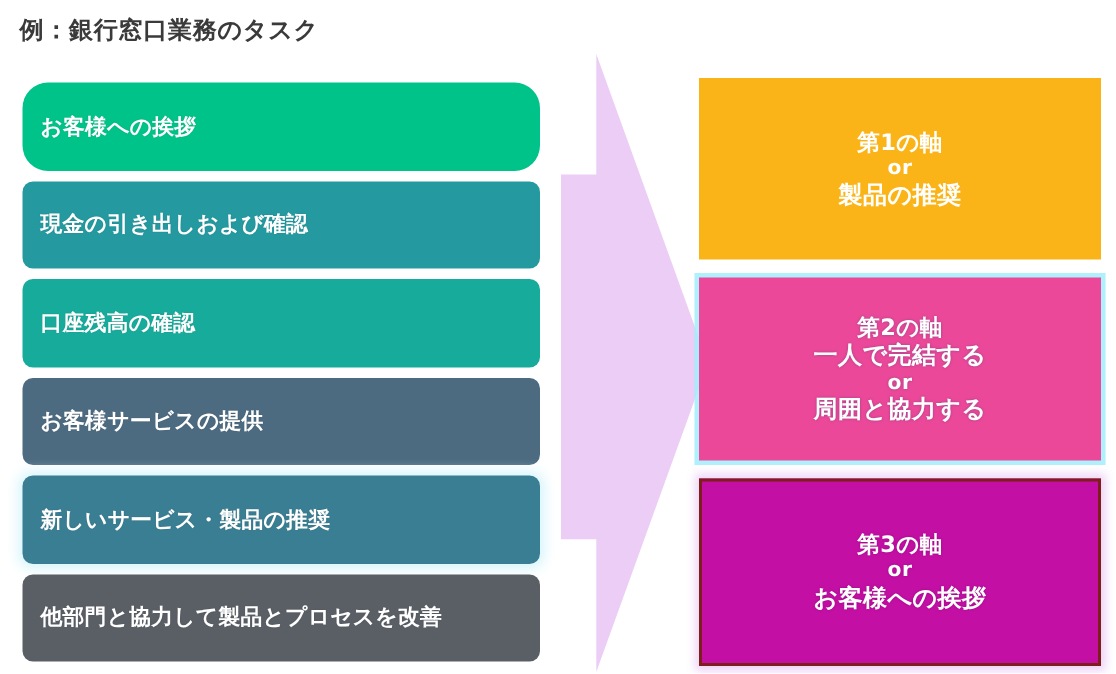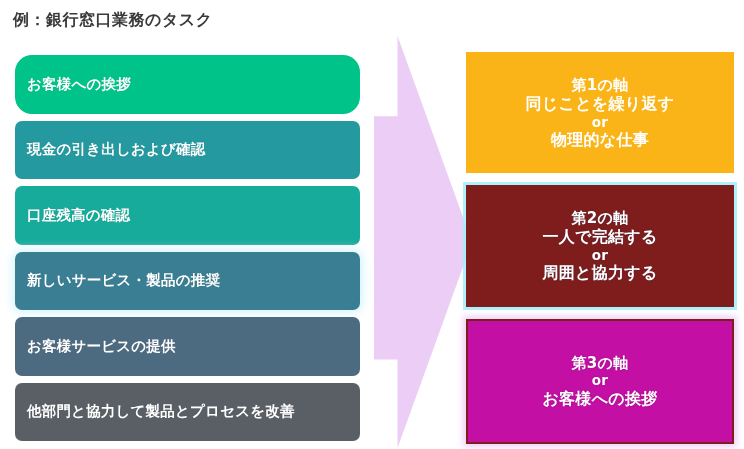--- a/index.html
+++ b/index.html
@@ -65,21 +65,21 @@
     font-size:15px; font-weight:bold; letter-spacing:0.3px;
   }
   .axis-card .axis-pole {
     font-size:16px; font-weight:bold; letter-spacing:0.3px;
   }
   .axis-card .axis-or {
     font-size:13.5px; font-weight:bold; letter-spacing:0.3px;
   }
   .axis-card.c1 { background:#fbb417; }
   .axis-card.c2 {
-    background:#7f1d1d;
+    background:#ec4899;
     box-shadow:0 0 0 3px rgba(160,238,252,0.85);
   }
   .axis-card.c2 .axis-name,
   .axis-card.c2 .axis-pole,
   .axis-card.c2 .axis-or { text-shadow:0 0 2px rgba(0,60,110,0.35); }
   .axis-card.c3 {
     background:#c40fa5;
     border:2px solid #7f1d1d;
     box-shadow:0 0 6px 3px rgba(235,205,245,0.9);
   }
@@ -101,43 +101,42 @@
     </div>
 
     <div class="task-box" style="background:#2499A0;">
       <span class="task-label">現金の引き出しおよび確認</span>
     </div>
 
     <div class="task-box" style="background:#17AB9B;">
       <span class="task-label">口座残高の確認</span>
     </div>
 
+    <div class="task-box" style="background:#4C6A80;">
+      <span class="task-label">お客様サービスの提供</span>
+    </div>
+
     <div class="task-box halo" style="background:#3A7E93;">
       <span class="task-label">新しいサービス・製品の推奨</span>
-    </div>
-
-    <div class="task-box" style="background:#4C6A80;">
-      <span class="task-label">お客様サービスの提供</span>
     </div>
 
     <div class="task-box" style="background:#5A5F66;">
       <span class="task-label">他部門と協力して製品とプロセスを改善</span>
     </div>
 
   </div>
 
   <div class="flow-arrow"></div>
 
   <div class="axis-stack">
 
     <div class="axis-card c1">
       <div class="axis-name">第1の軸</div>
-      <div class="axis-pole">同じことを繰り返す</div>
       <div class="axis-or">or</div>
-      <div class="axis-pole">物理的な仕事</div>
+      <div class="axis-pole">製品の推奨</div>
     </div>
 
     <div class="axis-card c2">
       <div class="axis-name">第2の軸</div>
       <div class="axis-pole">一人で完結する</div>
       <div class="axis-or">or</div>
       <div class="axis-pole">周囲と協力する</div>
     </div>
 
     <div class="axis-card c3">

